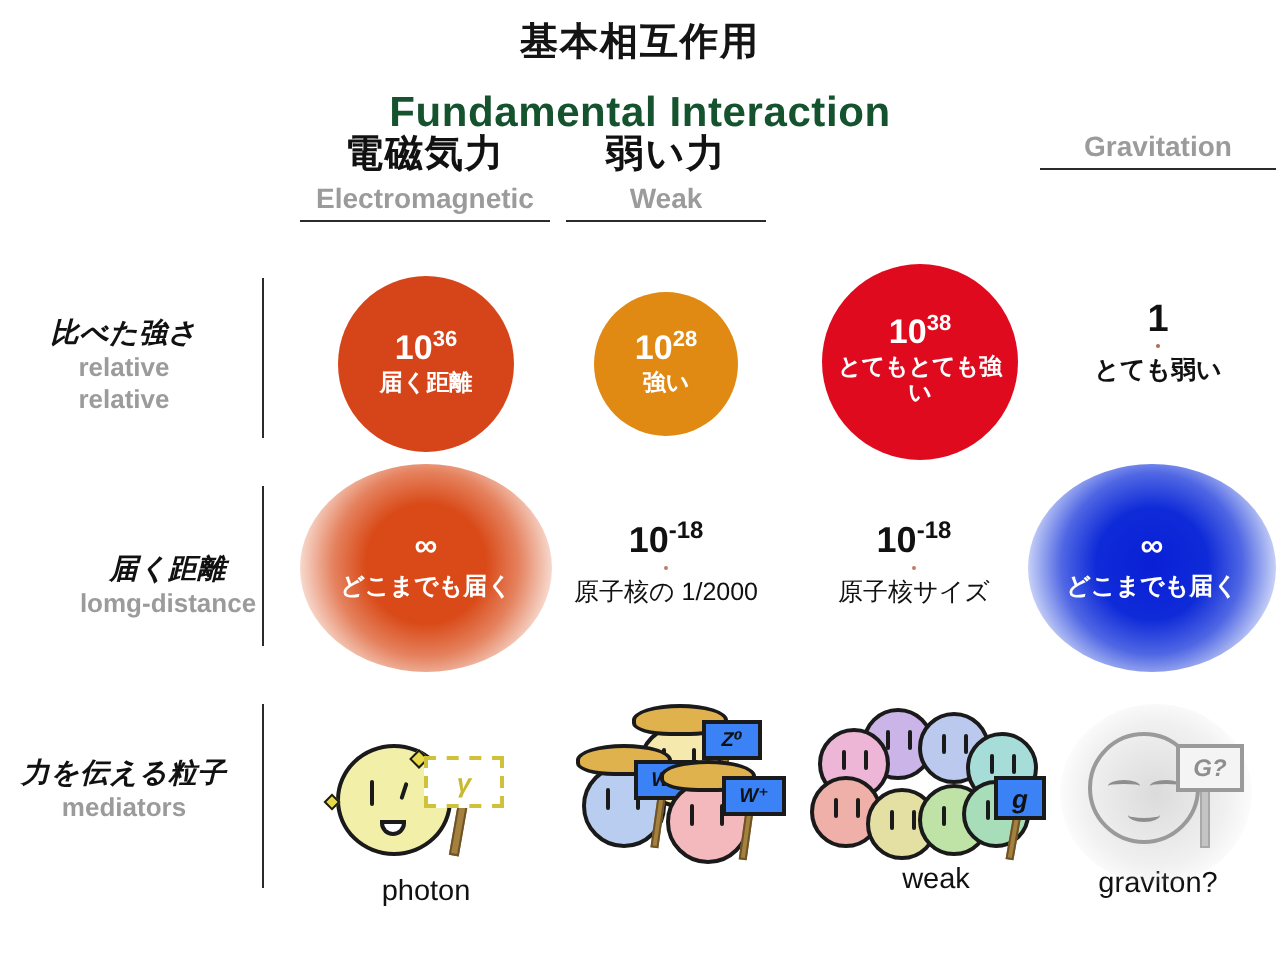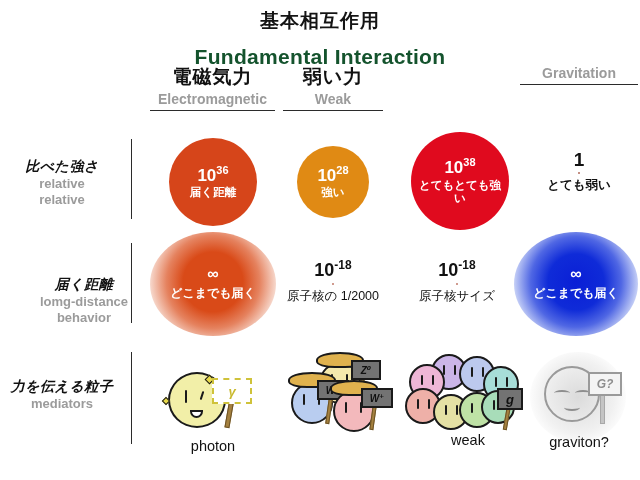--- a/index.html
+++ b/index.html
@@ -70,21 +70,21 @@
   .mediator { position: absolute; text-align: center; }
   .mediator .art { position: relative; height: 78px; }
   .mediator .name { font-size: 14.5px; color: #111; margin-top: 2px; }
 
   .face {
     position: absolute; border-radius: 50%;
     border: 2px solid #1a1a1a;
   }
   .eye { position: absolute; width: 2px; background: #1a1a1a; border-radius: 1px; }
 
-  .sign { position: absolute; background: #737373; border: 2px solid #1a1a1a;
+  .sign { position: absolute; background: #3b82f6; border: 2px solid #1a1a1a;
           display: flex; align-items: center; justify-content: center;
           font-size: 10px; font-weight: bold; color: #111; font-style: italic; }
   .sign.dashed { border: 2px dashed #cfc23a; }
   .stick { position: absolute; background: #a5813f; border: 1px solid #6d5326; }
 
   .hat { position: absolute; }
 
   .ghost { position: absolute; border-radius: 50%;
            background: radial-gradient(circle at 50% 50%, rgba(160,160,160,0.38) 0%, rgba(190,190,190,0.22) 55%, rgba(255,255,255,0) 78%); }
 </style>
@@ -116,21 +116,20 @@
   <div class="row-label" style="top:158px;">
     <div class="ja">比べた強さ</div>
     <div class="en">relative</div>
     <div class="en">relative</div>
   </div>
   <div class="vrule" style="top:139px; height:80px;"></div>
 
   <div class="row-label" style="top:276px;margin-left:22px;">
     <div class="ja">届く距離</div>
     <div class="en">lomg-distance</div>
-    <div class="en">behavior</div>
   </div>
   <div class="vrule" style="top:243px; height:80px;"></div>
 
   <div class="row-label" style="top:378px;">
     <div class="ja">力を伝える粒子</div>
     <div class="en">mediators</div>
   </div>
   <div class="vrule" style="top:352px; height:92px;"></div>
 
   <div class="cell" style="left:150px; top:134px; width:126px; height:96px;">

